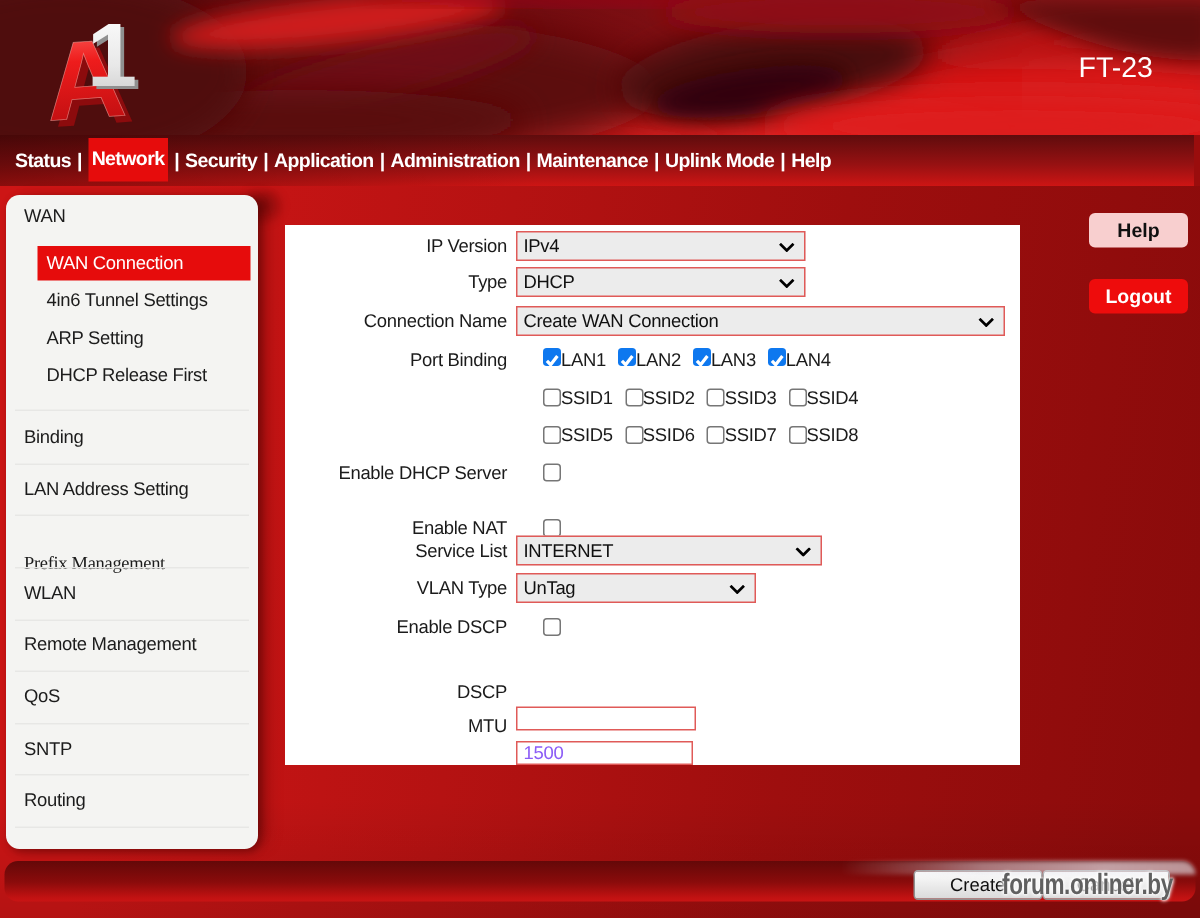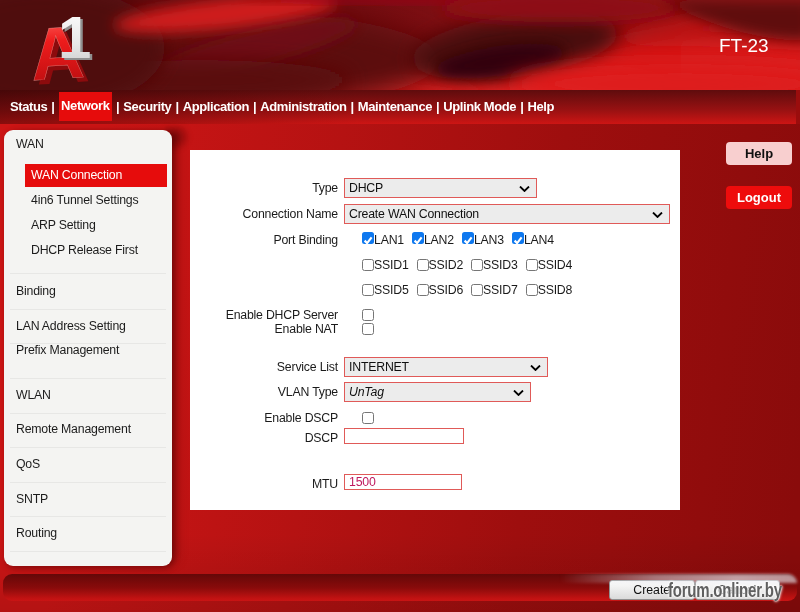--- a/index.html
+++ b/index.html
@@ -24,21 +24,21 @@
   .subitem { position:absolute; left:27px; white-space:nowrap; }
   .sdiv { position:absolute; left:6px; width:156px; height:1px; background:#e7e7e5; }
   #wanconn { position:absolute; left:21px; top:34px; width:142px; height:23px; background:#e60c0c;
     color:#fff; line-height:23px; padding-left:6px; }
   #panel { position:absolute; left:190px; top:149.5px; width:490px; height:360px; background:#ffffff; }
   .row { position:absolute; height:20px; line-height:20px; font-size:12.3px; letter-spacing:-0.2px; color:#1b1b1b; white-space:nowrap; }
   .lab { position:absolute; right:342px; top:0; text-align:right; }
   .ctl { position:absolute; left:154px; top:0;padding-left:18px; }
   .sel { position:relative; height:20px; background:#ececec; border:1px solid #e05a58; line-height:18px; padding-left:4px; font-size:12.3px; color:#101010; }
   .sel svg { position:absolute; right:6px; top:7px; }
-  .inp { height:16px; background:#fff; border:1px solid #e05a58; line-height:14px; padding-left:4px; font-size:12.3px; color:#be185d; }
+  .inp { height:16px; background:#fff; border:1px solid #e05a58; line-height:14px; padding-left:4px; font-size:12.3px; color:#8b5cf6;margin-top:20px; }
   .cb { display:inline-block; width:12px; height:12px; border:1px solid #767676; border-radius:2.5px; background:#fff; vertical-align:-2px; }
   .cbc { display:inline-block; width:12px; height:12px; border-radius:2.5px; background:#0e78ef; vertical-align:-2px; }
   .cblab { margin-right:8px; }
   #help { position:absolute; left:726px; top:142px; width:66px; height:23px; background:#f8cfcf; border-radius:4px;
     text-align:center; line-height:23px; font-weight:bold; font-size:13px; color:#101010; }
   #logout { position:absolute; left:726px; top:186px; width:66px; height:23px; background:#ee0c0c; border-radius:4px;
     text-align:center; line-height:23px; font-weight:bold; font-size:13px; color:#fff; }
   #sheen { position:absolute; left:560px; top:574px; width:237px; height:9px; border-radius:0 9px 0 0;
     background:linear-gradient(90deg, rgba(255,255,255,0), rgba(225,225,232,.5) 40%, rgba(238,238,244,.66) 75%, rgba(238,238,244,.6));
     filter:blur(1.5px); }
@@ -127,34 +127,40 @@
   <div class="sitem" style="top:7px;">WAN</div>
   <div id="wanconn">WAN Connection</div>
   <div class="subitem" style="top:63px;">4in6 Tunnel Settings</div>
   <div class="subitem" style="top:87.5px;">ARP Setting</div>
   <div class="subitem" style="top:112.5px;">DHCP Release First</div>
   <div class="sdiv" style="top:142.5px;"></div>
   <div class="sitem" style="top:154px;">Binding</div>
   <div class="sdiv" style="top:178.8px;"></div>
   <div class="sitem" style="top:188.6px;">LAN Address Setting</div>
   <div class="sdiv" style="top:213.4px;"></div>
-  <div class="sitem" style="top:213px;">Prefix Management</div>
+  <div class="sitem" style="top:238px;font-family:Liberation Serif, serif;">Prefix Management</div>
   <div class="sdiv" style="top:248px;"></div>
   <div class="sitem" style="top:257.8px;">WLAN</div>
   <div class="sdiv" style="top:282.6px;"></div>
   <div class="sitem" style="top:292.4px;">Remote Management</div>
   <div class="sdiv" style="top:317.2px;"></div>
   <div class="sitem" style="top:327px;">QoS</div>
   <div class="sdiv" style="top:351.8px;"></div>
   <div class="sitem" style="top:361.6px;">SNTP</div>
   <div class="sdiv" style="top:386.4px;"></div>
   <div class="sitem" style="top:396.2px;">Routing</div>
   <div class="sdiv" style="top:421px;"></div>
 </div>
 <div id="panel">
+  <div class="row" style="top:4px; width:100%;">
+    <span class="lab">IP Version</span>
+    <div class="ctl sel" style="width:193px;">IPv4<svg width="11" height="6" viewBox="0 0 11 6">
+          <polyline points="1,0.5 5.5,5 10,0.5" fill="none" stroke="#000" stroke-width="1.8"></polyline>
+        </svg></div>
+  </div>
   <div class="row" style="top:28.5px; width:100%;">
     <span class="lab">Type</span>
     <div class="ctl sel" style="width:193px;">DHCP<svg width="11" height="6" viewBox="0 0 11 6">
           <polyline points="1,0.5 5.5,5 10,0.5" fill="none" stroke="#000" stroke-width="1.8"></polyline>
         </svg></div>
   </div>
   <div class="row" style="top:54px; width:100%;">
     <span class="lab">Connection Name</span>
     <div class="ctl sel" style="width:326px;">Create WAN Connection<svg width="11" height="6" viewBox="0 0 11 6">
           <polyline points="1,0.5 5.5,5 10,0.5" fill="none" stroke="#000" stroke-width="1.8"></polyline>
@@ -175,41 +181,41 @@
   <div class="row" style="top:105px; width:100%;">
     <div class="ctl"><span class="cb"></span><span class="cblab">SSID1</span><span class="cb"></span><span class="cblab">SSID2</span><span class="cb"></span><span class="cblab">SSID3</span><span class="cb"></span><span class="cblab">SSID4</span></div>
   </div>
   <div class="row" style="top:130px; width:100%;">
     <div class="ctl"><span class="cb"></span><span class="cblab">SSID5</span><span class="cb"></span><span class="cblab">SSID6</span><span class="cb"></span><span class="cblab">SSID7</span><span class="cb"></span><span class="cblab">SSID8</span></div>
   </div>
   <div class="row" style="top:155.5px; width:100%;">
     <span class="lab">Enable DHCP Server</span>
     <div class="ctl"><span class="cb"></span></div>
   </div>
-  <div class="row" style="top:169px; width:100%;">
+  <div class="row" style="top:192px; width:100%;">
     <span class="lab">Enable NAT</span>
     <div class="ctl"><span class="cb"></span></div>
   </div>
   <div class="row" style="top:207px; width:100%;">
     <span class="lab">Service List</span>
     <div class="ctl sel" style="width:204px;">INTERNET<svg width="11" height="6" viewBox="0 0 11 6">
           <polyline points="1,0.5 5.5,5 10,0.5" fill="none" stroke="#000" stroke-width="1.8"></polyline>
         </svg></div>
   </div>
   <div class="row" style="top:232.5px; width:100%;">
     <span class="lab">VLAN Type</span>
-    <div class="ctl sel" style="width:187px;font-style:italic;">UnTag<svg width="11" height="6" viewBox="0 0 11 6">
+    <div class="ctl sel" style="width:160px;">UnTag<svg width="11" height="6" viewBox="0 0 11 6">
           <polyline points="1,0.5 5.5,5 10,0.5" fill="none" stroke="#000" stroke-width="1.8"></polyline>
         </svg></div>
   </div>
   <div class="row" style="top:258px; width:100%;">
     <span class="lab">Enable DSCP</span>
     <div class="ctl"><span class="cb"></span></div>
   </div>
-  <div class="row" style="top:278px; width:100%;">
+  <div class="row" style="top:301px; width:100%;">
     <span class="lab">DSCP</span>
     <div class="ctl inp" style="width:120px;"></div>
   </div>
   <div class="row" style="top:324px; width:100%;">
     <span class="lab">MTU</span>
     <div class="ctl inp" style="width:118px;">1500</div>
   </div>
 </div>
 <div id="help">Help</div>
 <div id="logout">Logout</div>

